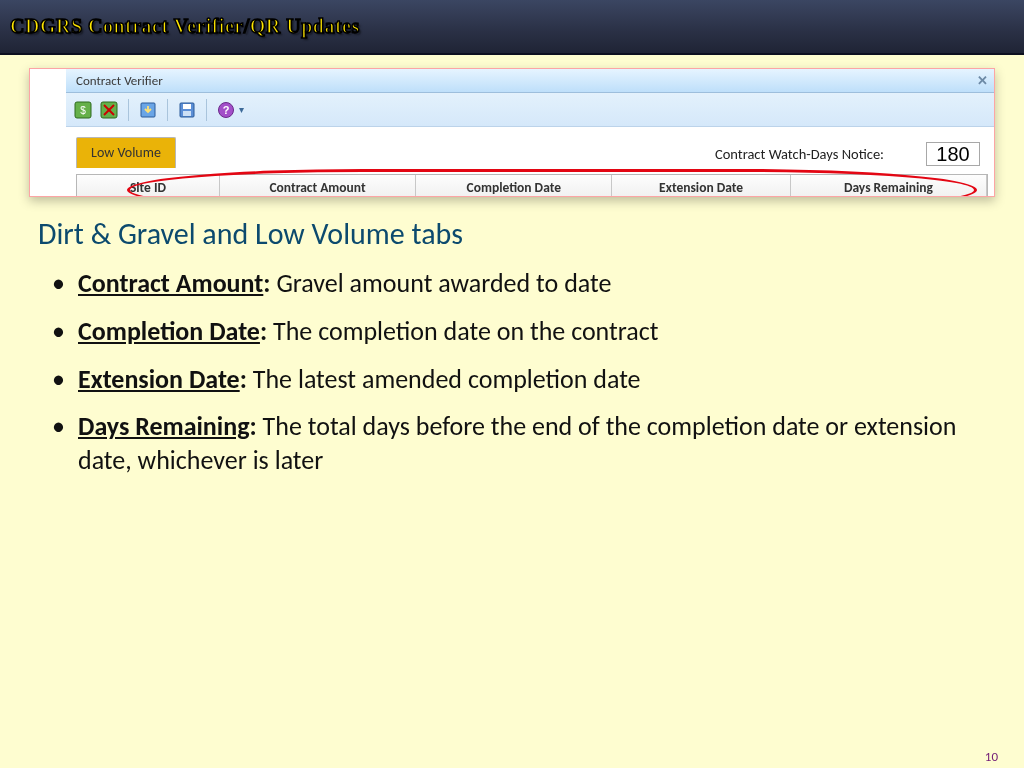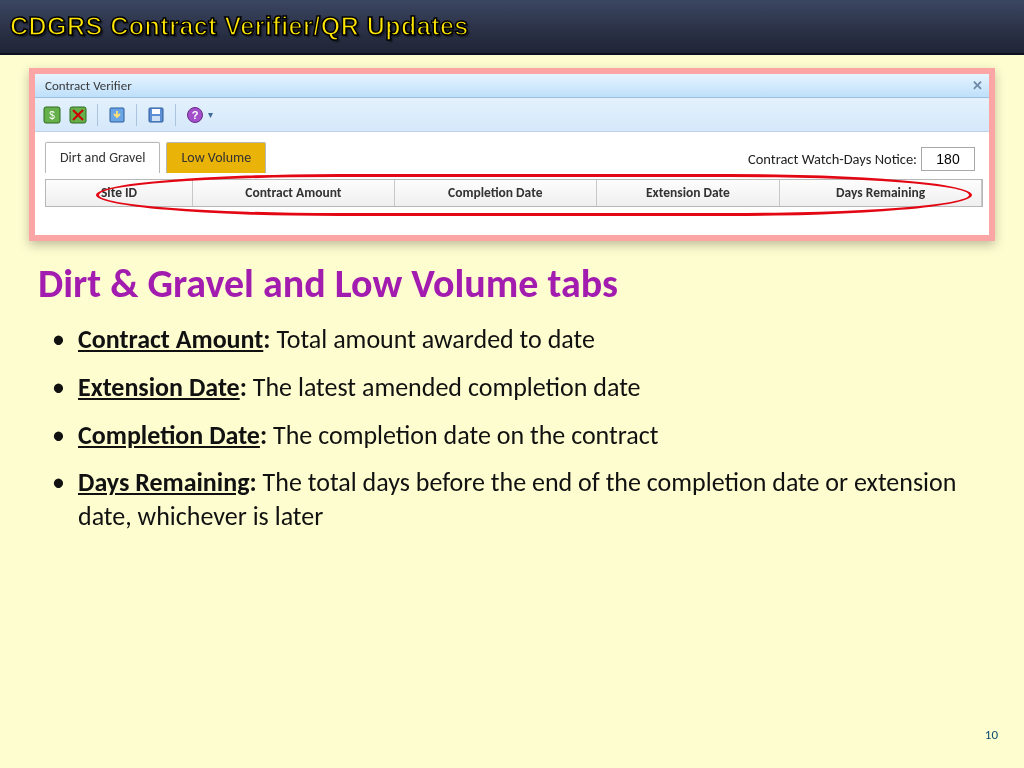--- a/index.html
+++ b/index.html
@@ -10,38 +10,39 @@
   .title-bar {
     width: 100%;
     height: 55px;
     background: linear-gradient(to bottom, #3b4662 0%, #2a3045 60%, #1f2435 100%);
     border-bottom: 2px solid #0d1020;
     display: flex;
     align-items: center;
     padding-left: 10px;
   }
   .title-bar h1 {
-    font-family: Liberation Sans, sans-serif;
+    font-family: Liberation Serif, serif;
     font-weight: 900;
-    font-size: 25px;
+    font-size: 20px;
     letter-spacing: 0.5px;
     color: #ffe600;
     -webkit-text-stroke: 1.5px #000;
     text-shadow: 2px 2px 2px rgba(0,0,0,0.55);
   }
 
   
   .window {
     margin: 13px 29px 0 29px;
     background: #fff;
-    border: 6px solid #fca5a5;
+    border: 1px solid #fca5a5;
     box-shadow: 0 4px 10px rgba(0,0,0,0.25);
-    height: 173px;
+    height: 129px;
     position: relative;
     overflow: hidden;
+    padding-left: 36px;
   }
   .win-title {
     height: 24px;
     background: linear-gradient(to bottom, #e6f4ff 0%, #bedffa 100%);
     border-bottom: 1px solid #9dbedc;
     display: flex;
     align-items: center;
     justify-content: space-between;
     padding: 0 6px 0 10px;
     font-size: 13px;
@@ -100,22 +101,23 @@
     font-size:14.5px;
     color:#222;
     padding-right:8px;
     margin-bottom:2px;
   }
   .watch-input {
     border:1px solid #a8a8a8;
     width:54px;
     height:24px;
     text-align:center;
-    font-size:14px;
+    font-size:20px;
     padding:1px 2px;
+    margin-left:38px;
   }
 
   .grid-head {
     margin-top: 6px;
     border: 1px solid #b7b7b7;
     background: linear-gradient(#fdfdfd, #efefef);
     display:flex;
     height:28px;
     position: relative;
   }
@@ -143,23 +145,23 @@
     border-radius: 50% / 90%;
     pointer-events:none;
   }
 
   
   .content {
     margin: 18px 38px 0 38px;
   }
   .content h2 {
     font-family: Calibri, Arial, sans-serif;
-    font-weight: 700;
-    font-size: 40px;
-    color: #a21caf;
+    font-weight: 400;
+    font-size: 30px;
+    color: #0c4a6e;
     margin-bottom: 15px;
   }
   ul.bullets { list-style:none; }
   ul.bullets > li {
     font-size: 26px;
     color:#111;
     line-height: 1.3;
     margin-bottom: 14px;
     padding-left: 40px;
     position:relative;
@@ -184,22 +186,22 @@
   ul.sub > li::before {
     content:"–";
     position:absolute;
     left:10px;
     top:0;
   }
 
   .pagenum {
     position:absolute;
     right:26px;
-    bottom:26px;
-    color:#0c4a6e;
+    bottom:4px;
+    color:#701a75;
     font-size:13px;
     font-family: Calibri, Arial, sans-serif;
   }
 </style>
 </head>
 <body>
 
 <div class="title-bar">
   <h1>CDGRS Contract Verifier/QR Updates</h1>
 </div>
@@ -247,21 +249,20 @@
             <text x="9" y="13" text-anchor="middle" font-size="11" fill="#fff" font-family="Arial" font-weight="bold">?</text>
           </svg>
       </span>
       <span class="chev">▾</span>
     </span>
   </div>
 
   <div class="work-area">
     <div class="tab-row">
       <div class="tabs">
-        <div class="tab active">Dirt and Gravel</div>
         <div class="tab">Low Volume</div>
       </div>
       <div class="watch">
         <span>Contract Watch-Days Notice:</span>
         <input class="watch-input" value="180" style="">
       </div>
     </div>
 
     <div class="grid-head">
       <div class="col site">Site ID</div>
@@ -272,29 +273,29 @@
       <div class="red-oval"></div>
     </div>
   </div>
 </div>
 
 <div class="content">
   <h2>Dirt &amp; Gravel and Low Volume tabs</h2>
   <ul class="bullets">
     <li>
       <span class="term">Contract Amount</span><span class="colon">:</span>
-      <span>Total amount awarded to date</span>
+      <span>Gravel amount awarded to date</span>
+    </li>
+    <li>
+      <span class="term">Completion Date</span><span class="colon">:</span>
+      <span>The completion date on the contract</span>
     </li>
     <li>
       <span class="term">Extension Date</span><span class="colon">:</span>
       <span>The latest amended completion date</span>
-    </li>
-    <li>
-      <span class="term">Completion Date</span><span class="colon">:</span>
-      <span>The completion date on the contract</span>
     </li>
     <li>
       <span class="term">Days Remaining</span><span class="colon">:</span>
       <span>The total days before the end of the completion date or extension date, whichever is later</span>
     </li>
   </ul>
 </div>
 
 <div class="pagenum">10</div>
 

